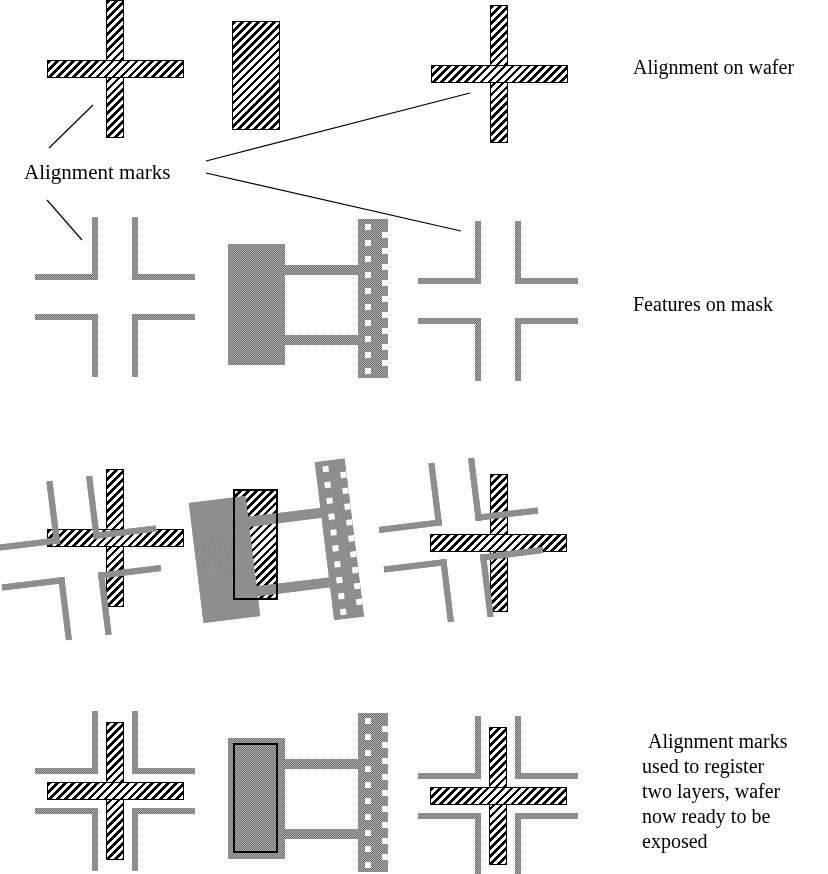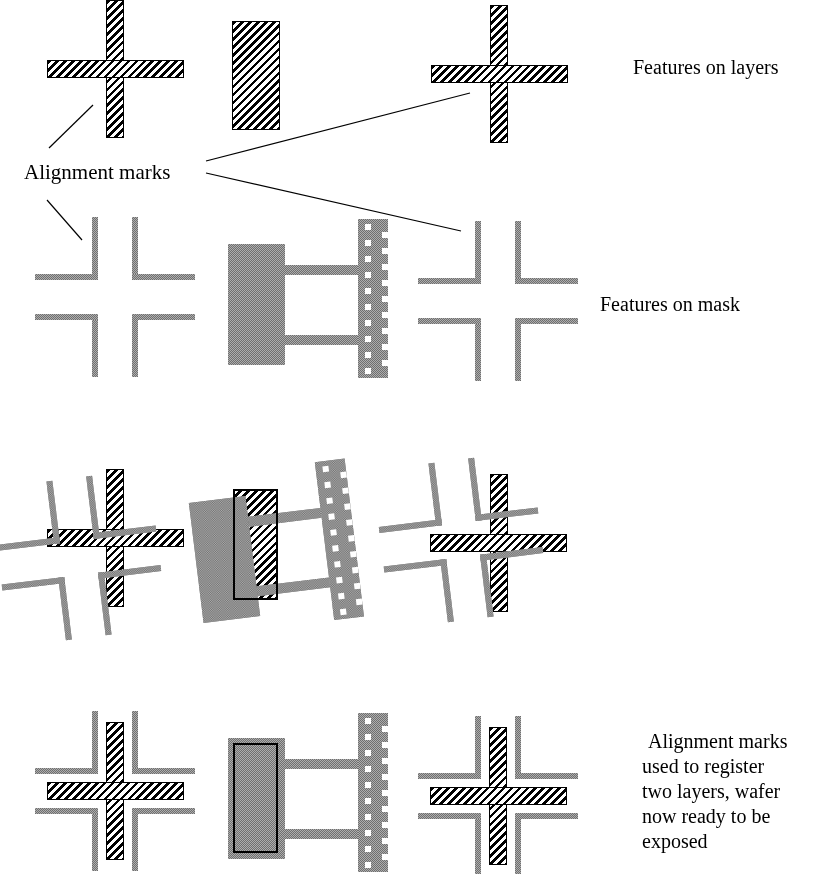--- a/index.html
+++ b/index.html
@@ -196,23 +196,23 @@
         <div class="shape gray" style="left: 97px; top: 97px; width: 63px; height: 6px;"></div>
       </div>
       <div class="group" style="left: 429.5px; top: 727px; width: 137px; height: 138px;">
         <div class="shape hatch" style="left: 59.5px; top: 0px; width: 18px; height: 138px;"></div>
         <div class="shape hatch" style="left: 0px; top: 60px; width: 137px; height: 18px;"></div>
       </div>
     </div>
 
   <div id="alignment-label">Alignment marks</div>
 
-  <div class="caption" style="left:633px;top:55px;">Features on layers</div>
-
-  <div class="caption" style="left:600px;top:292px;">Features on mask</div>
+  <div class="caption" style="left:633px;top:55px;">Alignment on wafer</div>
+
+  <div class="caption" style="left:633px;top:292px;">Features on mask</div>
 
 
   <div class="caption" id="caption-row4" style="left:642px;top:729px;">
     <div class="cap-line">Alignment marks</div>
     <div class="cap-line">used to register</div>
     <div class="cap-line">two layers, wafer</div>
     <div class="cap-line">now ready to be</div>
     <div class="cap-line">exposed</div>
   </div>
 

